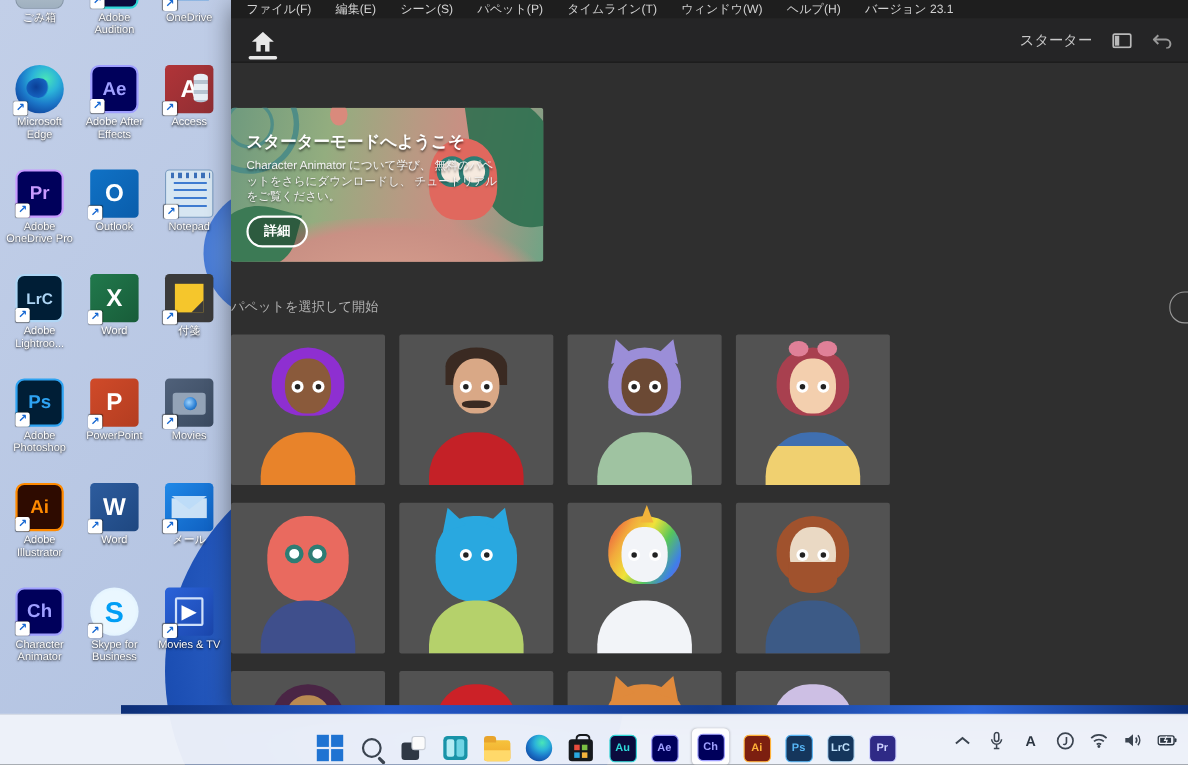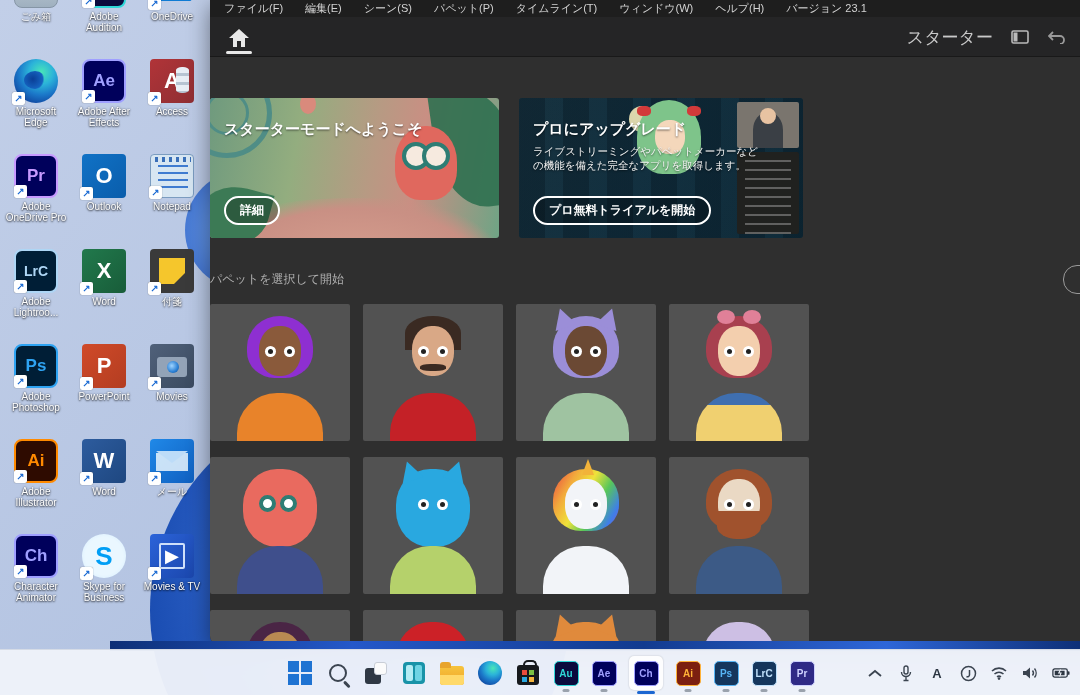--- a/index.html
+++ b/index.html
@@ -77,21 +77,21 @@
     border-radius:0 0 8px 8px; overflow:hidden; box-shadow:0 6px 22px rgba(0,0,0,.45); }
   .menubar { height:17px; background:#1e1e1e; display:flex; align-items:center; gap:22px; padding:0 14px;
     font-size:11px; color:#d2d2d2; }
   .menubar span { cursor:default; }
   .appbar { height:40px; background:#252526; border-bottom:1px solid #191919; position:relative; }
   .home-tab { position:absolute; left:14px; top:6px; width:30px; height:30px; display:flex; flex-direction:column;
     align-items:center; justify-content:center; }
   .home-tab svg { display:block; }
   .home-underline { position:absolute; left:16px; top:34px; width:26px; height:3px; background:#e8e8e8; border-radius:2px; }
   .appbar-right { position:absolute; right:12px; top:0; height:40px; display:flex; align-items:center; gap:17px; }
-  .mode-label { color:#c9c9c9; font-size:17px; }
+  .mode-label { color:#c9c9c9; font-size:13px; }
   .tool-ic { width:20px; height:20px; display:flex; align-items:center; justify-content:center; color:#b9b9b9; }
 
   .content { position:absolute; top:58px; left:0; right:0; bottom:0; display:flex; }
 
   
   .sidebar { width:245px; flex:0 0 245px; padding:40px 0 0 32px; }
   .recent-label { font-size:11px; color:#b5b5b5; margin-bottom:42px; }
   .pill-btn { display:block; width:138px; text-align:center; border:1px solid #9a9a9a; border-radius:14px;
     background:transparent; color:#d8d8d8; font-size:12px; padding:5px 6px; margin-bottom:12px; cursor:pointer;
     font-family:inherit; }
@@ -183,21 +183,21 @@
   .f-bow .bowl { left:calc(50% - 22px);} .f-bow .bowr { left:calc(50% + 4px);}
   .f-horn .horn { display:block; position:absolute; left:calc(50% - 4px); top:2px; width:0; height:0;
     border-left:6px solid transparent; border-right:6px solid transparent; border-bottom:16px solid #f2b33a; }
   .f-rainbow .hair { background:linear-gradient(120deg,#e84040 0%,#f2a93c 25%,#efe23a 45%,#57c65a 65%,#3f7fe8 85%,#8a4fd8 100%); }
   .f-furry .hair { width:74px; height:78px; border-radius:46%; }
   .f-sailor .body { background:linear-gradient(#3f6fb0 0 12px, var(--top) 12px); }
 
   
   .taskbar { position:absolute; left:0; bottom:0; width:1080px; height:46px;
     background:rgba(239,243,250,.96); border-top:1px solid #d5dbe6; display:flex; align-items:center; }
-  .tb-center { position:absolute; left:287px; top:0; height:46px; display:flex; align-items:center; gap:12px; }
+  .tb-center { position:absolute; left:287px; top:0; height:46px; display:flex; align-items:flex-end; gap:12px; }
   .tb-item { position:relative; width:26px; height:32px; display:flex; align-items:center; justify-content:center; cursor:pointer; }
   .tb-item .appglyph { width:25px; height:25px; border-radius:5px; display:flex; align-items:center; justify-content:center;
     font-size:10px; font-weight:bold; }
   .run::after { content:""; position:absolute; left:50%; transform:translateX(-50%); bottom:-3px; width:7px; height:3px;
     border-radius:2px; background:#9aa2ad; }
   .tb-active { background:#fdfdfe; border-radius:5px; box-shadow:0 0 2px rgba(0,0,0,.2); width:34px; height:34px; }
   .tb-active::after { content:""; position:absolute; left:50%; transform:translateX(-50%); bottom:-4px; width:18px; height:3px;
     border-radius:2px; background:#1b66d1; }
   .g-au { background:#0b0b3d; color:#2fd8d8; border:1.5px solid #2fd8d8; }
   .g-ae { background:#00005b; color:#9f9fff; border:1.5px solid #9f9fff; }
@@ -455,39 +455,22 @@
           <div class="banner">
             <div class="bg1">
               <div class="path"></div>
                 <div class="wheel"></div>
                 <div class="leafR"></div>
                 <div class="leafL"></div>
               <div class="lant"></div>
                 <div class="fur"></div>
             </div>
             <div class="b-title">スターターモードへようこそ</div>
+            <div class="b-body">Character Animator について学び、 無料のパペットをさらにダウンロードし、 チュートリアルをご覧ください。</div>
             <button class="b-btn">詳細</button>
-          </div>
-          <div class="banner">
-            <div class="bg2">
-              <div class="bldg"></div>
-                <div class="moon"></div>
-              <div class="hair"></div>
-              <div class="face"></div>
-                <div class="bow1"></div>
-                <div class="bow2"></div>
-              <div class="cam">
-                  <div class="person"></div>
-                  <div class="phead"></div>
-                </div>
-              <div class="panel"></div>
-            </div>
-            <div class="b-title">プロにアップグレード</div>
-            <div class="b-body">ライブストリーミングやパペットメーカーなどの機能を備えた完全なアプリを取得します。</div>
-            <button class="b-btn">プロ無料トライアルを開始</button>
           </div>
         </div>
 
         <div class="section-row">
           <span class="section-label">パペットを選択して開始</span>
           <button class="details-btn">詳細を見る</button>
         </div>
 
         <div class="pgrid">
           <div class="ptile">

